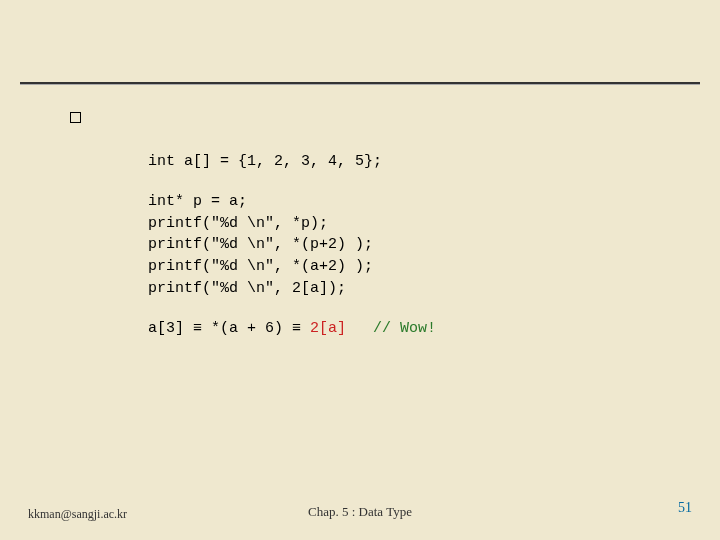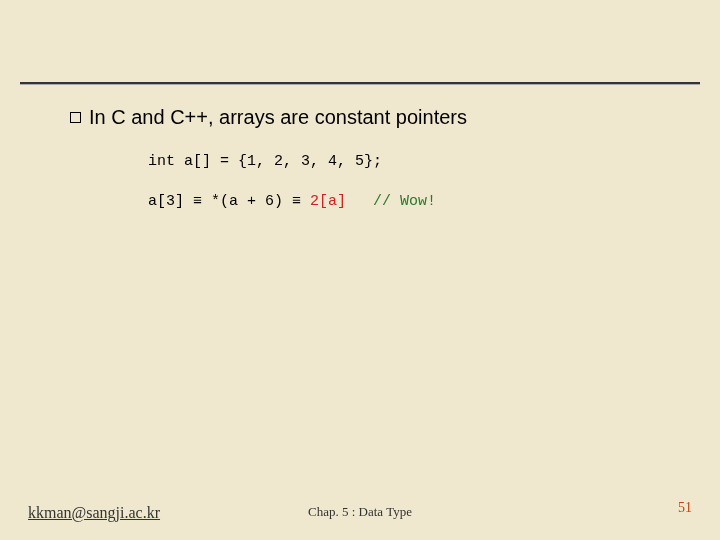--- a/index.html
+++ b/index.html
@@ -61,52 +61,55 @@
     bottom: 18px;
     left: 0;
     right: 0;
     height: 22px;
   }
   .footer-left {
     position: absolute;
     left: 28px;
     bottom: 0;
     font-family: Georgia, 'Times New Roman', serif;
-    font-size: 16px;
+    font-size: 12px;
     color: #333;
-    text-decoration: underline;
   }
   .footer-center {
     position: absolute;
     left: 0; right: 0;
     bottom: 2px;
     text-align: center;
     font-family: Georgia, 'Times New Roman', serif;
     font-size: 13px;
     color: #333;
   }
   .footer-right {
     position: absolute;
     right: 28px;
     bottom: 6px;
     font-family: Georgia, 'Times New Roman', serif;
     font-size: 14px;
-    color: #c2410c;
+    color: #0369a1;
   }
 </style>
 </head>
 <body>
 
 <div class="rule"></div>
 
 <div class="content">
   <div class="bullet-line">
-    <span class="bullet-box"></span><span>In C and C++, arrays are constant pointers</span>
+    <span class="bullet-box"></span>
   </div>
 
-  <div class="code-block"><span class="sec1">int a[] = {1, 2, 3, 4, 5};</span><span class="sec3"><span>a[3]</span><span> ≡ </span><span>*(a + 6)</span><span> ≡ </span><span class="red">2[a]</span>   <span class="green">// Wow!</span></span></div>
+  <div class="code-block"><span class="sec1">int a[] = {1, 2, 3, 4, 5};</span><span class="sec2">int* p = a;
+printf("%d \n", *p);
+printf("%d \n", *(p+2) );
+printf("%d \n", *(a+2) );
+printf("%d \n", 2[a]);</span><span class="sec3"><span>a[3]</span><span> ≡ </span><span>*(a + 6)</span><span> ≡ </span><span class="red">2[a]</span>   <span class="green">// Wow!</span></span></div>
 </div>
 
 <div class="footer">
   <div class="footer-left">kkman@sangji.ac.kr</div>
   <div class="footer-center">Chap. 5 : Data Type</div>
   <div class="footer-right">51</div>
 </div>
 
 </body></html>

